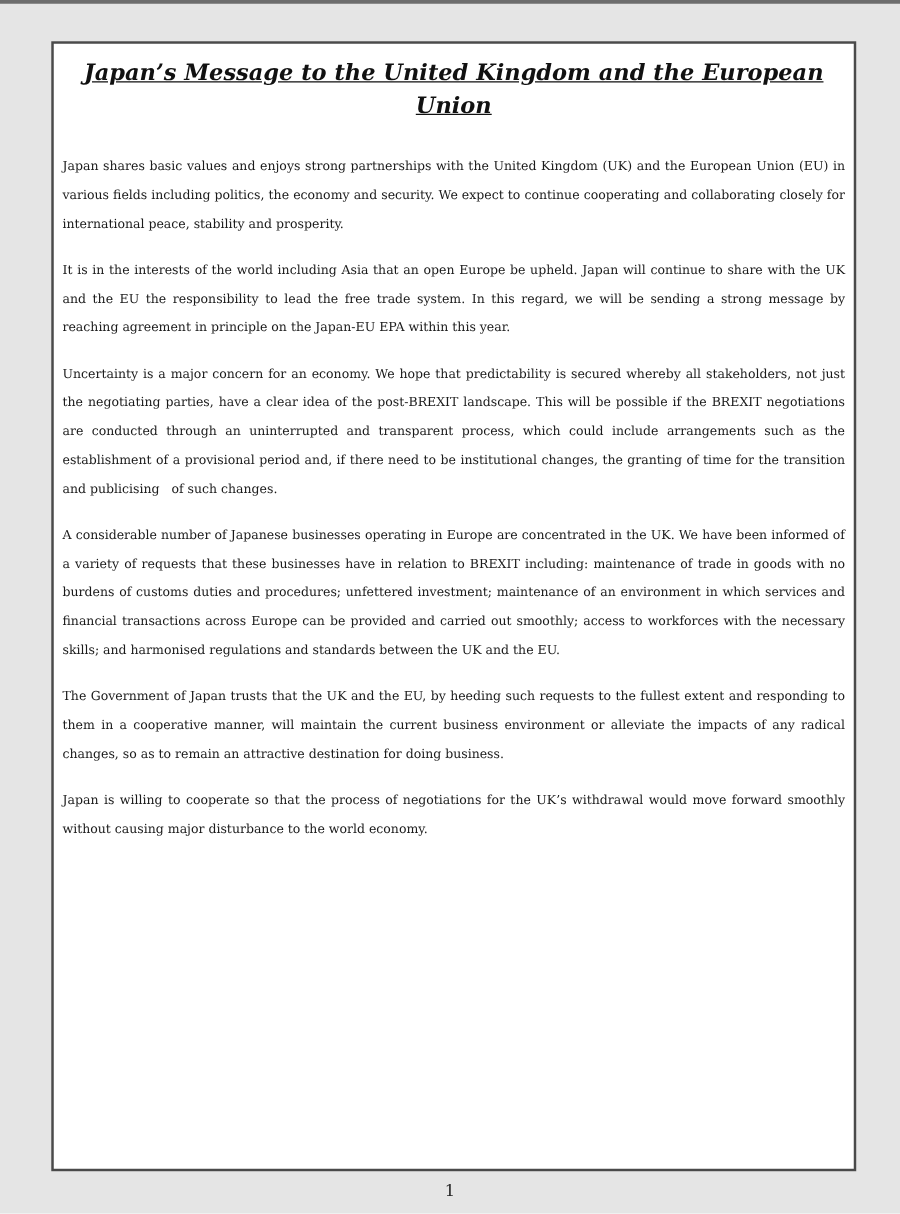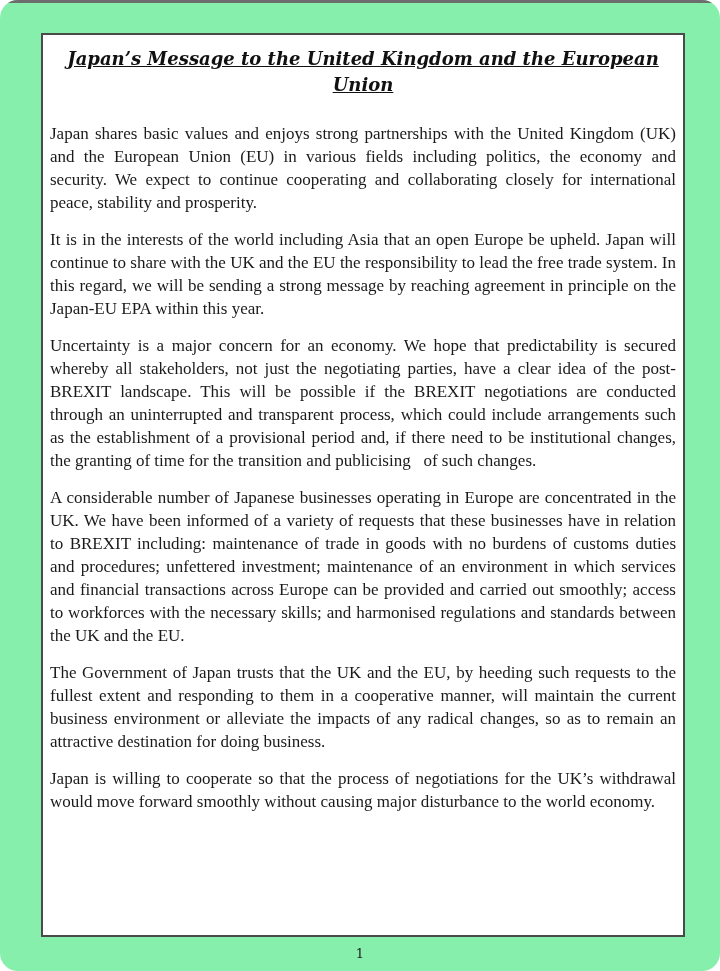--- a/index.html
+++ b/index.html
@@ -4,25 +4,24 @@
 <style>
   html, body {
     margin: 0;
     padding: 0;
     background: #ffffff;
   }
   .page {
     position: relative;
     width: 720px;
     height: 971px;
-    background: #86efac;
+    background: #e5e5e5;
     font-family: "DejaVu Serif", serif;
     color: #1a1a1a;
     overflow: hidden;
-    border-radius: 18px;
   }
   .top-rule {
     position: absolute;
     top: 0;
     left: 0;
     width: 720px;
     height: 3px;
     background: #6d6d6d;
   }
   .doc-box {
@@ -51,25 +50,24 @@
     font-size: 17px;
     line-height: 24px;
     text-align: center;
     font-weight: normal;
   }
   .summary-bracket {
     font-size: 20px;
   }
   .para {
     margin: 0 0 14px 0;
-    font-size: 17px;
+    font-size: 10px;
     line-height: 23px;
     text-align: justify;
     text-justify: inter-word;
-    font-family: Liberation Serif, serif;
   }
   .para:last-of-type {
     margin-bottom: 0;
   }
   .page-number {
     position: absolute;
     top: 946px;
     left: 0;
     width: 720px;
     text-align: center;

